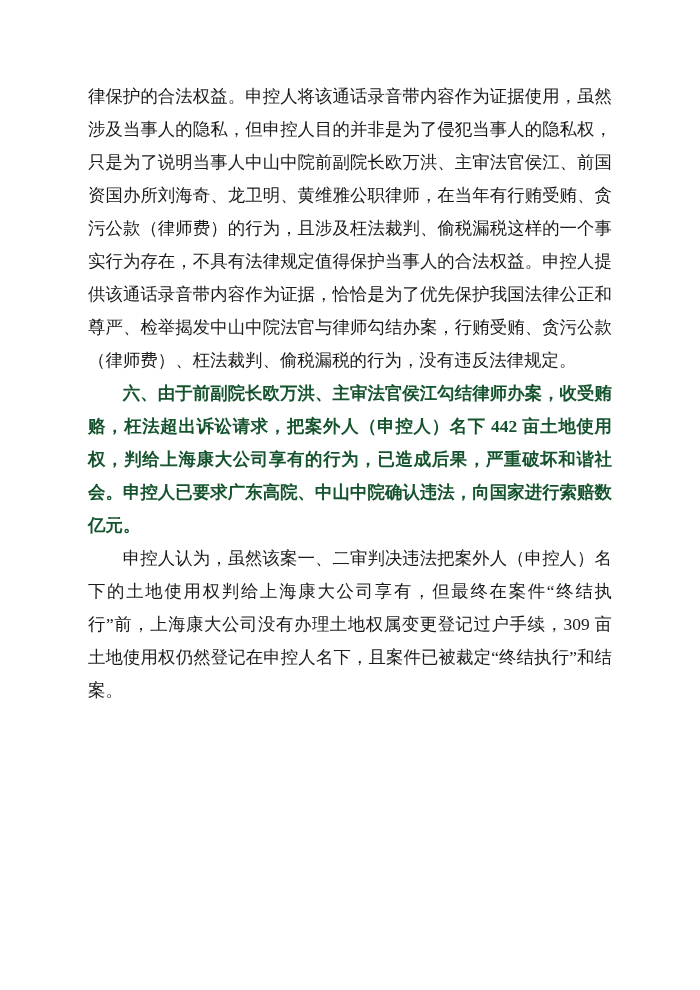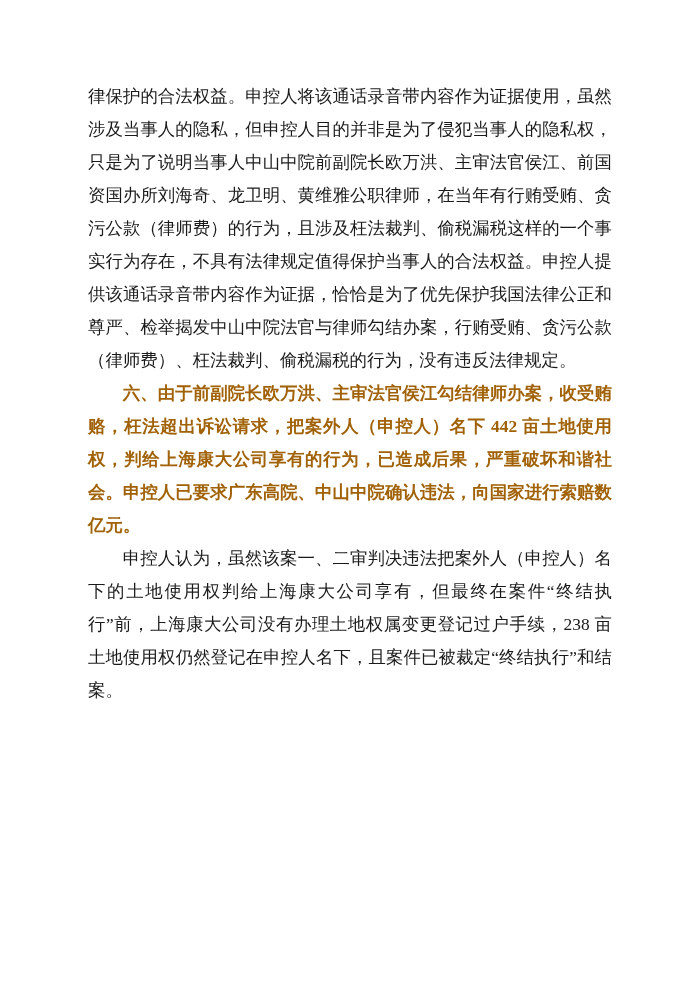--- a/index.html
+++ b/index.html
@@ -28,34 +28,34 @@
     line-height: 33px;
     text-align: justify;
     letter-spacing: 0.05px;
     color: #1a1a1a;
   }
   .content p.indent {
     text-indent: 2em;
   }
   .content p.bold {
     font-weight: bold;
-    color: #a16207;
+    color: #14532d;
   }
   .page-number {
     position: absolute;
     left: 0;
     right: 0;
     top: 908px;
     font-size: 12px;
     color: #1a1a1a;
   }
 </style>
 </head>
 <body>
 
 <div class="page">
   <div class="content">
     <p>律保护的合法权益。申控人将该通话录音带内容作为证据使用，虽然涉及当事人的隐私，但申控人目的并非是为了侵犯当事人的隐私权，只是为了说明当事人中山中院前副院长欧万洪、主审法官侯江、前国资国办所刘海奇、龙卫明、黄维雅公职律师，在当年有行贿受贿、贪污公款（律师费）的行为，且涉及枉法裁判、偷税漏税这样的一个事实行为存在，不具有法律规定值得保护当事人的合法权益。申控人提供该通话录音带内容作为证据，恰恰是为了优先保护我国法律公正和尊严、检举揭发中山中院法官与律师勾结办案，行贿受贿、贪污公款（律师费）、枉法裁判、偷税漏税的行为，没有违反法律规定。</p>
     <p class="indent bold">六、由于前副院长欧万洪、主审法官侯江勾结律师办案，收受贿赂，枉法超出诉讼请求，把案外人（申控人）名下 442 亩土地使用权，判给上海康大公司享有的行为，已造成后果，严重破坏和谐社会。申控人已要求广东高院、中山中院确认违法，向国家进行索赔数亿元。</p>
-    <p class="indent">申控人认为，虽然该案一、二审判决违法把案外人（申控人）名下的土地使用权判给上海康大公司享有，但最终在案件“终结执行”前，上海康大公司没有办理土地权属变更登记过户手续，238 亩土地使用权仍然登记在申控人名下，且案件已被裁定“终结执行”和结案。</p>
+    <p class="indent">申控人认为，虽然该案一、二审判决违法把案外人（申控人）名下的土地使用权判给上海康大公司享有，但最终在案件“终结执行”前，上海康大公司没有办理土地权属变更登记过户手续，309 亩土地使用权仍然登记在申控人名下，且案件已被裁定“终结执行”和结案。</p>
   </div>
   <div class="page-number">13</div>
 </div>
 
 </body></html>

